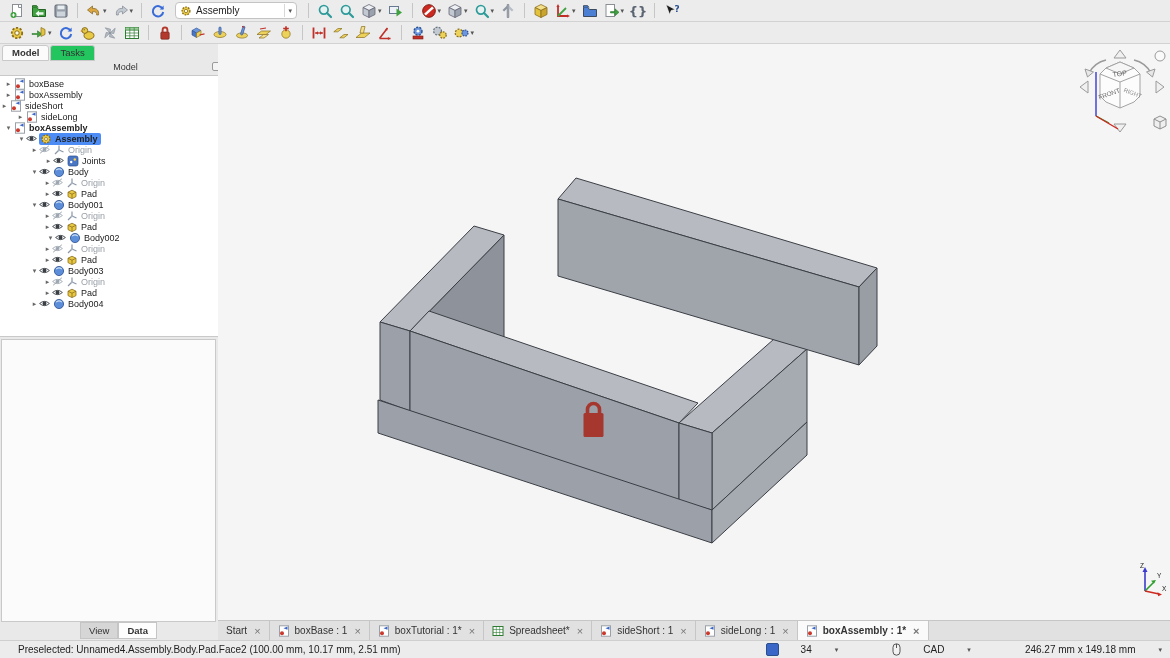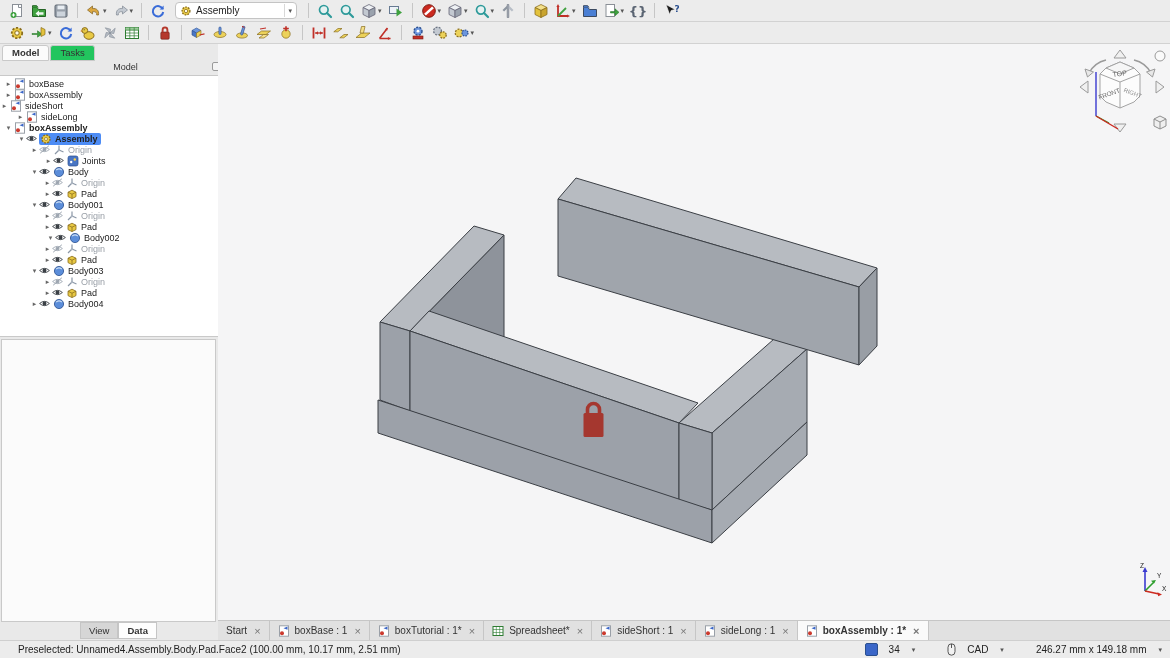--- a/index.html
+++ b/index.html
@@ -56,21 +56,21 @@
   .mtab{display:inline-flex;align-items:center;gap:5px;padding:0 8px;font-size:10px;color:#333;
         border-right:1px solid #c6c6c6;background:#e1e1e1;}
   .mtab.active{background:#fafafa;font-weight:bold;}
   .mtab .close{color:#777;font-size:11px;margin-left:2px;}
   .mtab .ticon{display:inline-flex;}
   
   #status-bar{position:absolute;left:0;right:0;top:640px;height:18px;background:#ececec;
               border-top:1px solid #cfcfcf;display:flex;align-items:center;box-sizing:border-box;
               font-size:10px;color:#222;}
   #status-left{margin-left:6px;padding-left:12px;}
-  #status-right{position:absolute;right:8px;display:flex;align-items:center;gap:11px;}
+  #status-right{position:absolute;right:8px;display:flex;align-items:center;gap:22px;}
   .swatch{width:11px;height:11px;background:#3a66c8;border-radius:2px;border:1px solid #2a4f8f;}
   .sr-sep{width:10px;}
 </style>
 </head>
 <body>
 
 <div id="app">
   <div class="toolbar" id="toolbar-main">
       <span class="tb-btn">
         <svg width="16" height="16" viewBox="0 0 16 16">

